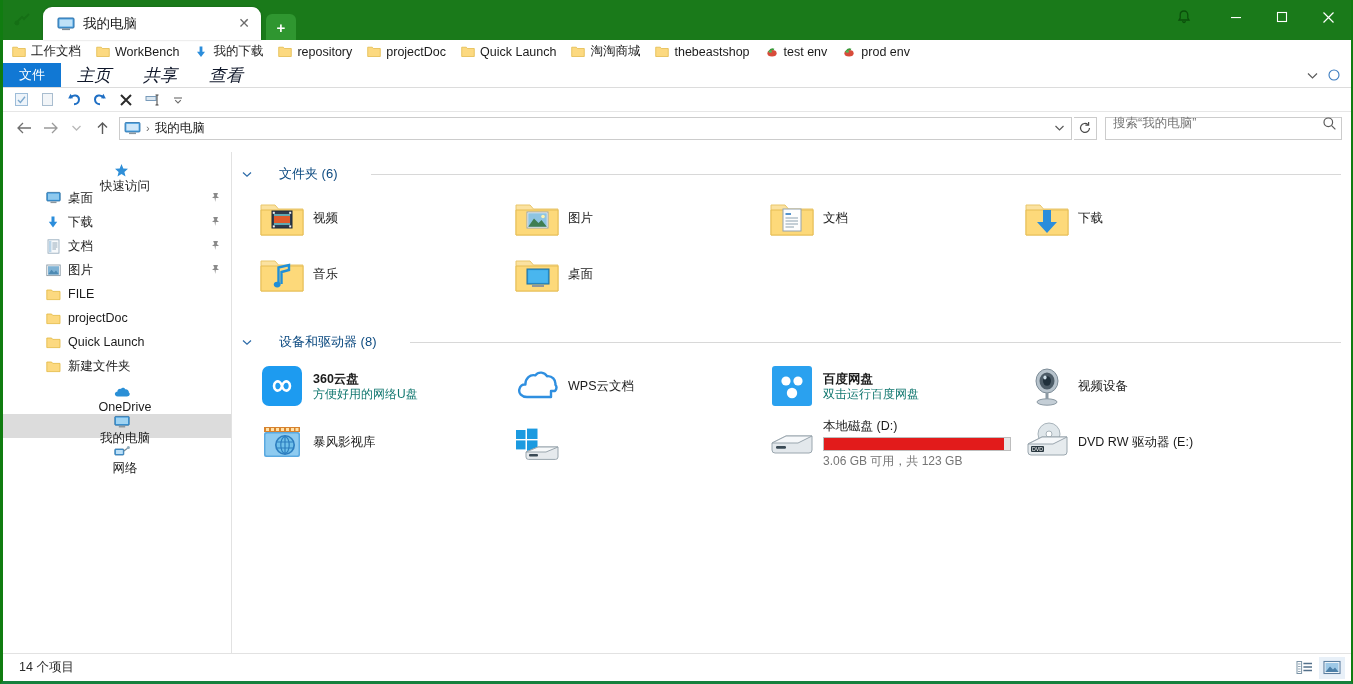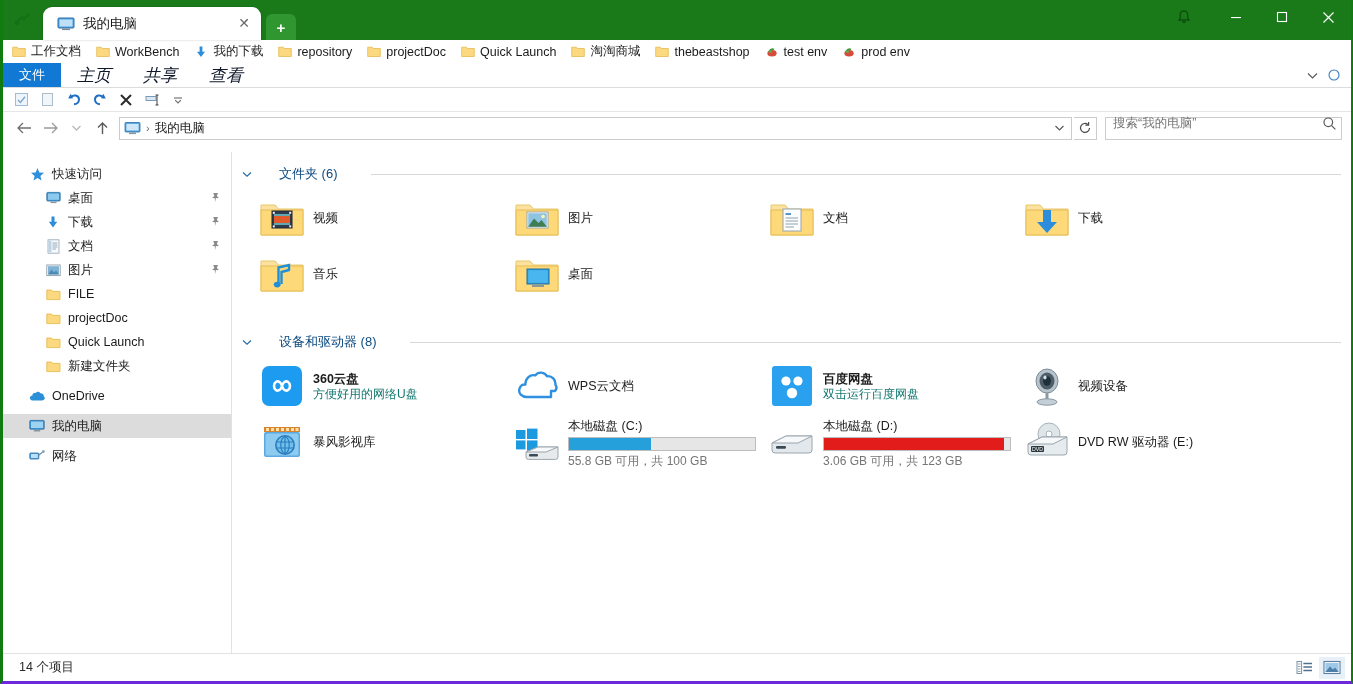--- a/index.html
+++ b/index.html
@@ -8,21 +8,21 @@
     font-family: "Liberation Sans", "DejaVu Sans", sans-serif;
     overflow: hidden;
     background: #ffffff;
   }
   #app {
     width: 1353px; height: 684px;
     position: relative;
     background: #ffffff;
     border-left: 3px solid #107c10;
     border-right: 2px solid #107c10;
-    border-bottom: 3px solid #6d28d9;
+    border-bottom: 3px solid #15803d;
   }
 
   
   .titlebar {
     height: 40px;
     background: #1a7a1a;
     position: relative;
     display: flex;
     align-items: flex-end;
   }
@@ -217,21 +217,21 @@
     color: #1b1b1b;
     cursor: pointer;
     position: relative;
   }
   .nav-item.selected { background: #dcdcdc; }
   .nav-item .ico {
     width: 16px; height: 16px; margin-right: 7px; flex: 0 0 auto;
     display:flex; align-items:center; justify-content:center;
   }
   .nav-item .pin { margin-left: auto; color: #8a8a8a; font-size: 11px; }
-  .lvl0 { padding-left: 26px; }
+  .lvl0 { padding-left: 26px; flex-direction: column; }
   .lvl1 { padding-left: 42px; }
 
   
   .content {
     flex: 1 1 auto;
     padding: 12px 0 0 8px;
     overflow: hidden;
     position: relative;
   }
   .group-head {
@@ -910,27 +910,20 @@
                 <rect x="2" y="5" width="9.5" height="9"></rect>
                   <rect x="13" y="3.6" width="10.5" height="10.4"></rect>
                 <rect x="2" y="15.4" width="9.5" height="9"></rect>
                   <rect x="13" y="15.4" width="10.5" height="10.4"></rect>
               </g>
               <path d="M12 27 L24 22 L44 22 L44 32 Q44 34.4 41.5 34.4 L14.5 34.4 Q12 34.4 12 32 Z" fill="#e6eaed" stroke="#9aa6ae"></path>
               <path d="M12 27 L24 22 L44 22 L32 27 Z" fill="#f7f9fa" stroke="#9aa6ae"></path>
               <rect x="15" y="29" width="9" height="2.6" rx="1" fill="#3a4a55"></rect>
             </svg>
           </span>
-          <span class="tile-body">
-            <div class="drive-name">本地磁盘 (C:)</div>
-            <div class="bar-track">
-              <div class="bar-fill" id="bar-c" style="width: 44%; background: rgb(38, 160, 218);"></div>
-            </div>
-            <div class="drive-cap">55.8 GB 可用，共 100 GB</div>
-          </span>
         </div>
 
         <div class="tile drive-tile">
           <span class="tile-ico">
             <svg width="46" height="30" viewBox="0 0 46 30">
               <path d="M3 14 L17 7 L43 7 L43 21 Q43 24 40 24 L6 24 Q3 24 3 21 Z" fill="#e3e8ec" stroke="#9aa6ae"></path>
               <path d="M3 14 L17 7 L43 7 L29 14 Z" fill="#f6f8fa" stroke="#9aa6ae"></path>
               <rect x="7" y="17" width="10" height="2.8" rx="1.2" fill="#3a4a55"></rect>
             </svg>
           </span>

